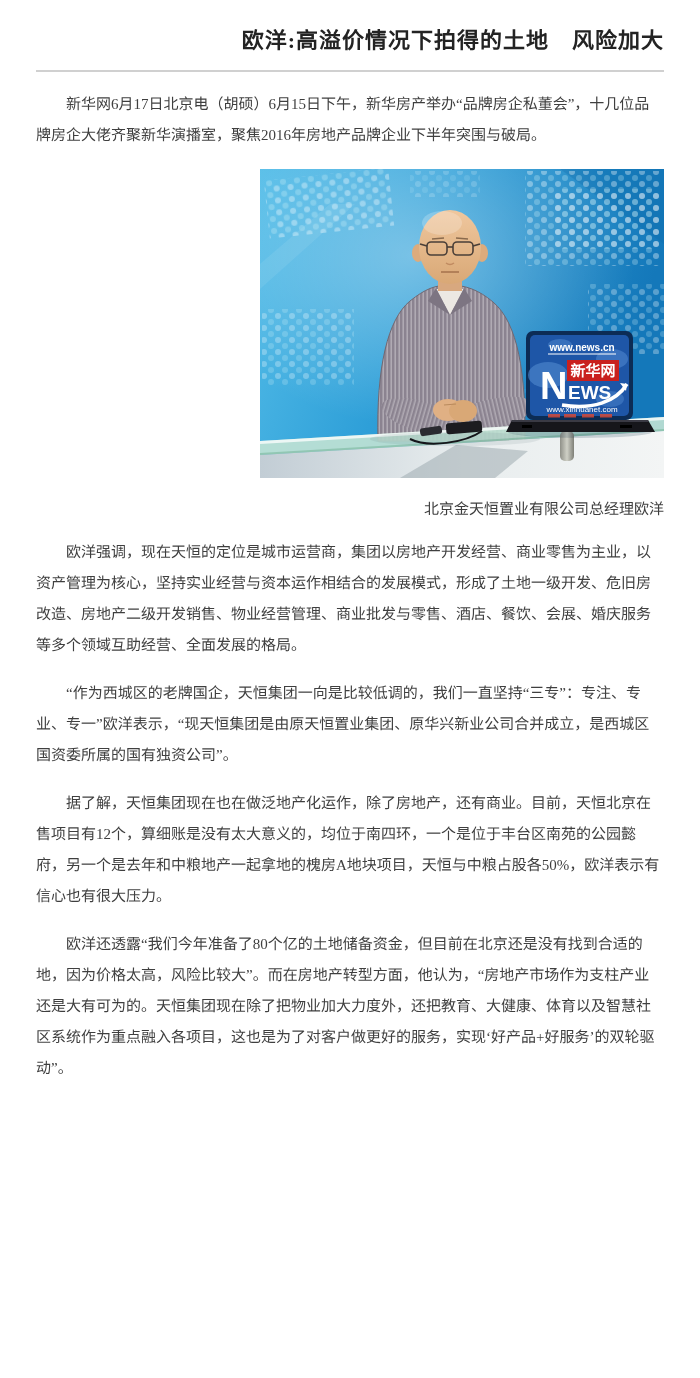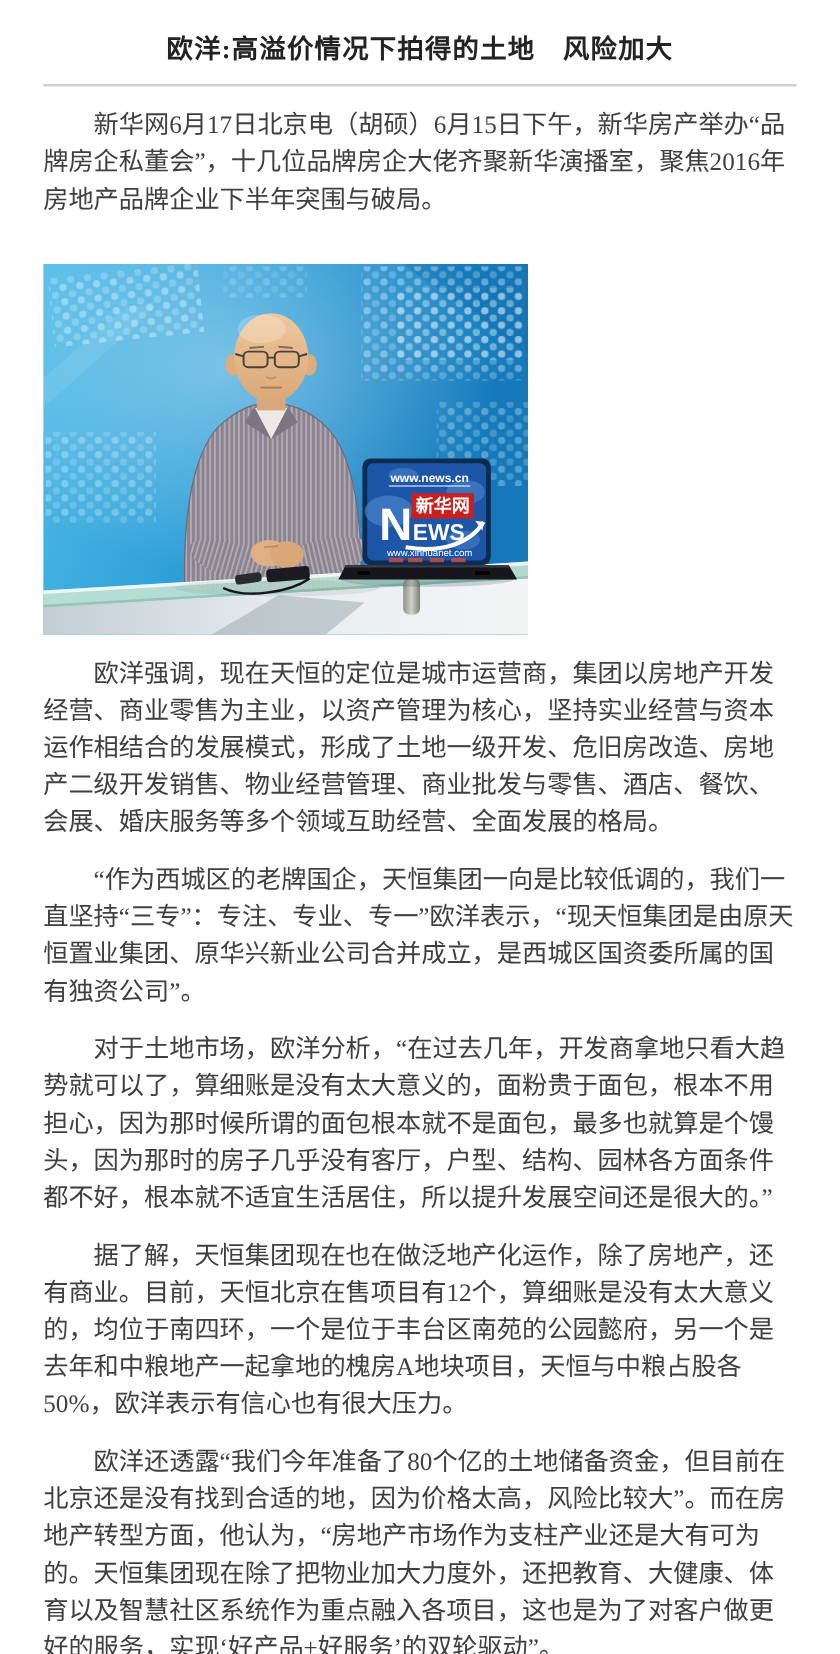--- a/index.html
+++ b/index.html
@@ -11,43 +11,43 @@
     width: 700px;
     font-family: "Liberation Serif", "DejaVu Serif", serif;
   }
   .article {
     padding: 0 36px 38px 36px;
   }
   .article-title {
     font-size: 22px;
     font-weight: bold;
     color: #232323;
-    text-align: center;
+    text-align: right;
     margin: 26px 0 0 0;
     letter-spacing: 1px;
     line-height: 30px;
   }
   .title-divider {
     border: none;
     border-top: 2px solid #d0d0d0;
     margin: 14px 0 6px 0;
   }
   .article p {
-    font-size: 21px;
+    font-size: 15px;
     line-height: 31px;
     color: #3f3f3f;
     text-indent: 2em;
     margin: 17px 0;
   }
   .article p.emphasis {
     font-weight: bold;
   }
   figure.article-figure {
-    margin: 38px 0 6px 0;
-    text-align: left;
+    margin: 18px 0 6px 0;
+    text-align: right;
   }
   figure.article-figure svg {
     display: inline-block;
     vertical-align: top;
   }
   figcaption.figure-caption {
     font-size: 15px;
     color: #3f3f3f;
     margin-top: 20px;
     line-height: 22px;
@@ -195,21 +195,21 @@
           </g>
         </g>
         <g>
           <polygon points="252,251 388,251 395,263 246,263" fill="#16161b"></polygon>
           <polygon points="252,251 388,251 389,253 251,253" fill="#3a3a44"></polygon>
           <rect x="262" y="256" width="10" height="3" fill="#000000"></rect>
           <rect x="360" y="256" width="12" height="3" fill="#000000"></rect>
         </g>
       </g>
     </svg>
+    <figcaption class="figure-caption">北京金天恒置业有限公司总经理欧洋</figcaption>
   </figure>
 
   <p>欧洋强调，现在天恒的定位是城市运营商，集团以房地产开发经营、商业零售为主业，以资产管理为核心，坚持实业经营与资本运作相结合的发展模式，形成了土地一级开发、危旧房改造、房地产二级开发销售、物业经营管理、商业批发与零售、酒店、餐饮、会展、婚庆服务等多个领域互助经营、全面发展的格局。</p>
   <p>“作为西城区的老牌国企，天恒集团一向是比较低调的，我们一直坚持“三专”：专注、专业、专一”欧洋表示，“现天恒集团是由原天恒置业集团、原华兴新业公司合并成立，是西城区国资委所属的国有独资公司”。</p>
-  <p>对于土地市场，欧洋分析，“在过去几年，开发商拿地只看大趋势就可以了，算细账是没有太大意义的，面粉贵于面包，根本不用担心，因为那时候所谓的面包根本就不是面包，最多也就算是个馒头，因为那时的房子几乎没有客厅，户型、结构、园林各方面条件都不好，根本就不适宜生活居住，所以提升发展空间还是很大的。”</p>
   <p>据了解，天恒集团现在也在做泛地产化运作，除了房地产，还有商业。目前，天恒北京在售项目有12个，算细账是没有太大意义的，均位于南四环，一个是位于丰台区南苑的公园懿府，另一个是去年和中粮地产一起拿地的槐房A地块项目，天恒与中粮占股各50%，欧洋表示有信心也有很大压力。</p>
   <p>欧洋还透露“我们今年准备了80个亿的土地储备资金，但目前在北京还是没有找到合适的地，因为价格太高，风险比较大”。而在房地产转型方面，他认为，“房地产市场作为支柱产业还是大有可为的。天恒集团现在除了把物业加大力度外，还把教育、大健康、体育以及智慧社区系统作为重点融入各项目，这也是为了对客户做更好的服务，实现‘好产品+好服务’的双轮驱动”。</p>
 
 </main>
 
 </body></html>

